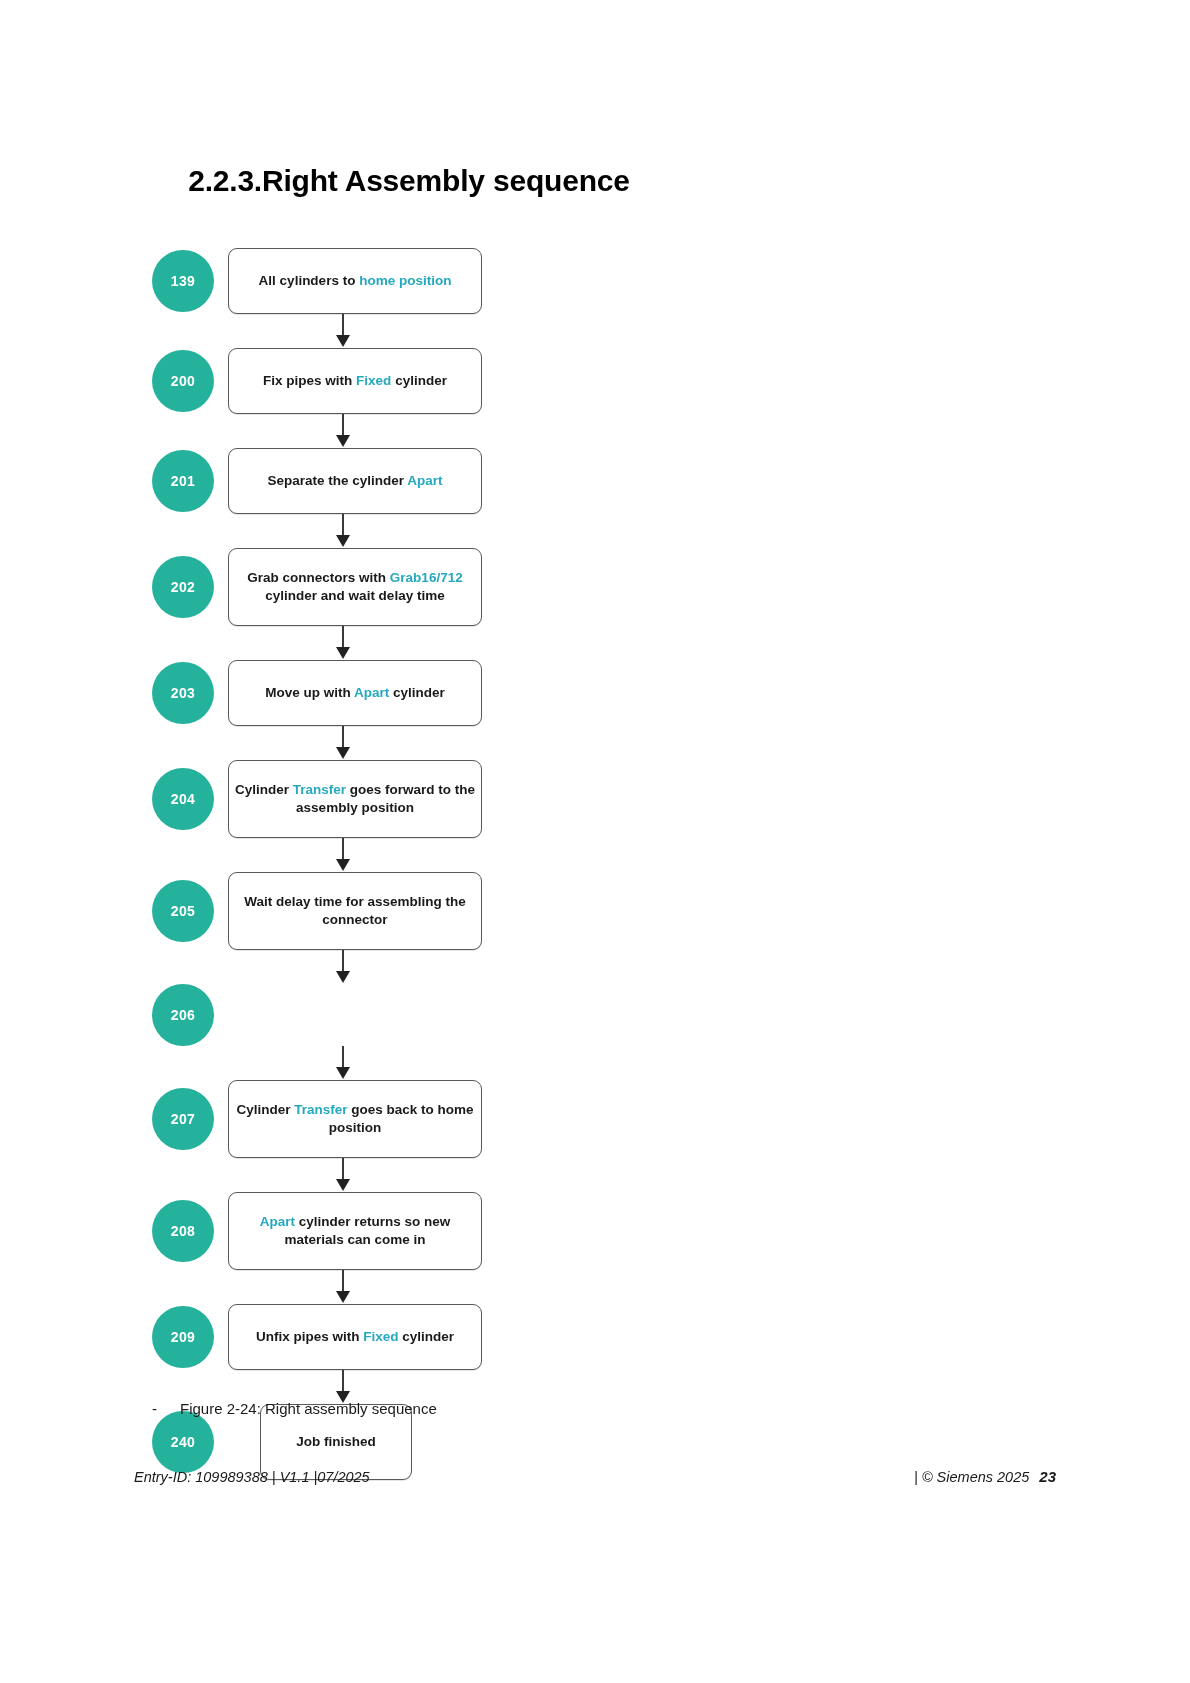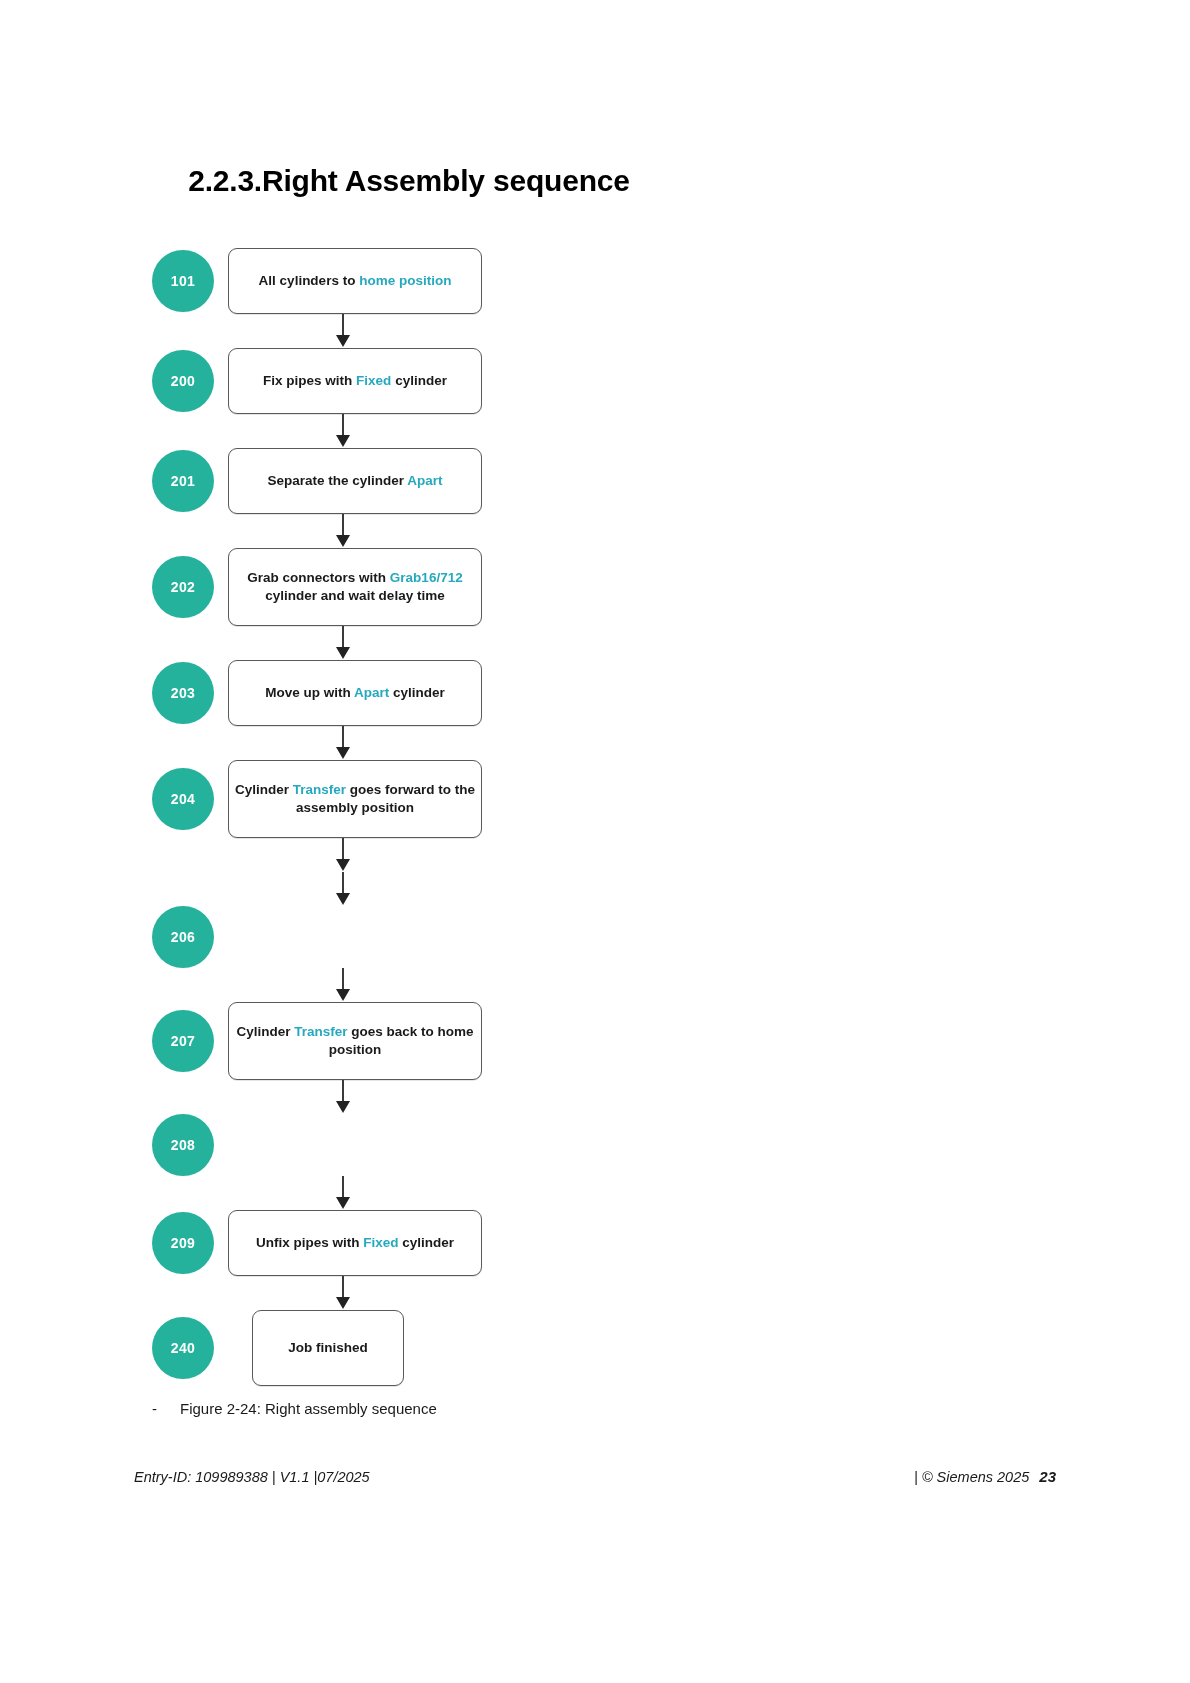--- a/index.html
+++ b/index.html
@@ -91,21 +91,21 @@
     font-weight: bold;
     line-height: 1.32;
     color: #1a1a1a;
     padding: 8px 4px;
     box-sizing: border-box;
     box-shadow: 0 1px 0 rgba(0,0,0,0.10);
   }
   .box .hl { color: #26a9be; }
 
   .box.tall   { min-height: 78px; }
-  .box.end    { flex: 0 0 152px; margin-left: 24px; min-height: 76px; text-align: center; }
+  .box.end    { flex: 0 0 152px; margin-left: 32px; min-height: 76px; text-align: center; }
 
   .connector {
     position: relative;
     height: 34px;
     width: 330px;
   }
   .connector .line {
     position: absolute;
     left: 190px;
     top: 0;
@@ -166,21 +166,21 @@
 
 <div class="page">
 
   <h1 class="heading">
     <span class="num">2.2.3.</span><span>Right Assembly sequence</span>
   </h1>
 
   <div class="flow" id="flow-root">
       <div class="step">
         <div class="badge-col">
-          <div class="badge">101</div>
+          <div class="badge">139</div>
         </div>
         <div class="box">
           <div><span>All cylinders to </span><span class="hl">home position</span></div>
         </div>
       </div>
       <div class="connector">
         <div class="line"></div>
         <div class="head"></div>
       </div>
       <div class="step">
@@ -236,20 +236,28 @@
           <div class="badge">204</div>
         </div>
         <div class="box tall">
           <div><span>Cylinder </span><span class="hl">Transfer</span><span> goes forward to the assembly position</span></div>
         </div>
       </div>
       <div class="connector">
         <div class="line"></div>
         <div class="head"></div>
       </div>
+      <div class="step">
+        <div class="badge-col">
+          <div class="badge">205</div>
+        </div>
+        <div class="box tall">
+          <div><span>Wait delay time for assembling the connector</span></div>
+        </div>
+      </div>
       <div class="connector">
         <div class="line"></div>
         <div class="head"></div>
       </div>
       <div class="step">
         <div class="badge-col">
           <div class="badge">206</div>
         </div>
       </div>
       <div class="connector">
@@ -264,20 +272,23 @@
           <div><span>Cylinder </span><span class="hl">Transfer</span><span> goes back to home position</span></div>
         </div>
       </div>
       <div class="connector">
         <div class="line"></div>
         <div class="head"></div>
       </div>
       <div class="step">
         <div class="badge-col">
           <div class="badge">208</div>
+        </div>
+        <div class="box tall">
+          <div><span class="hl">Apart</span><span> cylinder returns so new materials can come in</span></div>
         </div>
       </div>
       <div class="connector">
         <div class="line"></div>
         <div class="head"></div>
       </div>
       <div class="step">
         <div class="badge-col">
           <div class="badge">209</div>
         </div>

